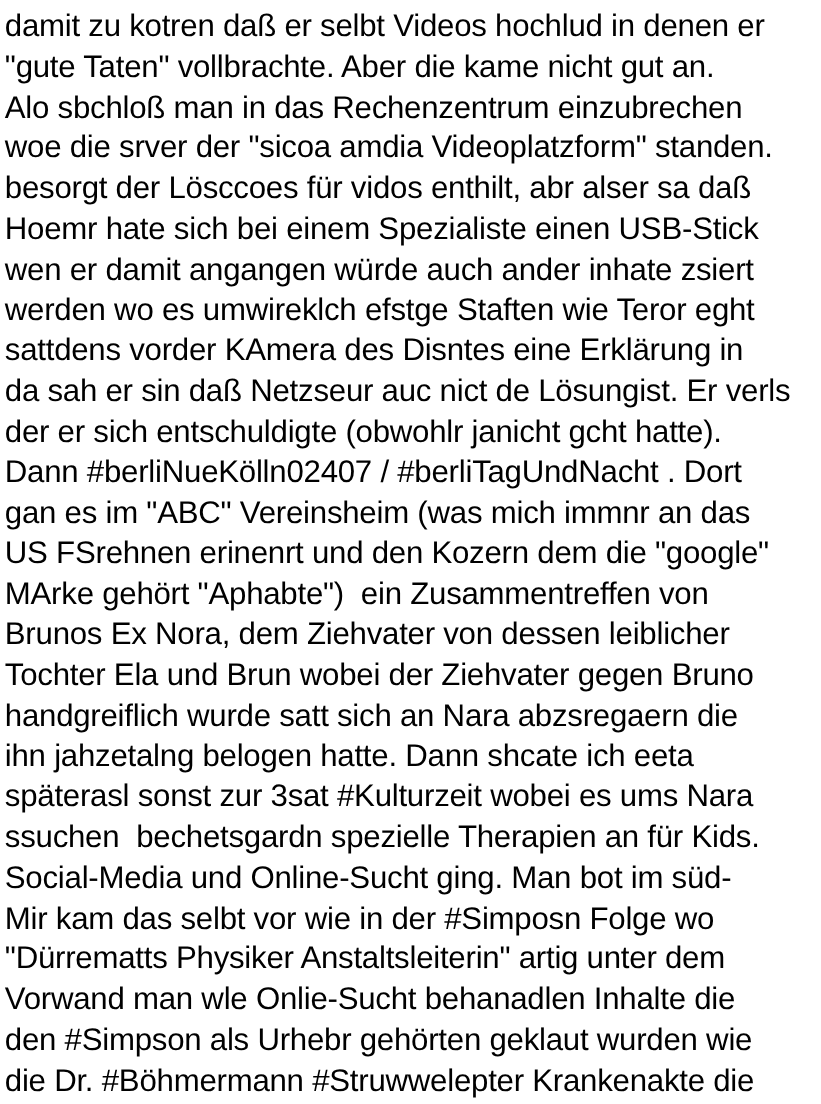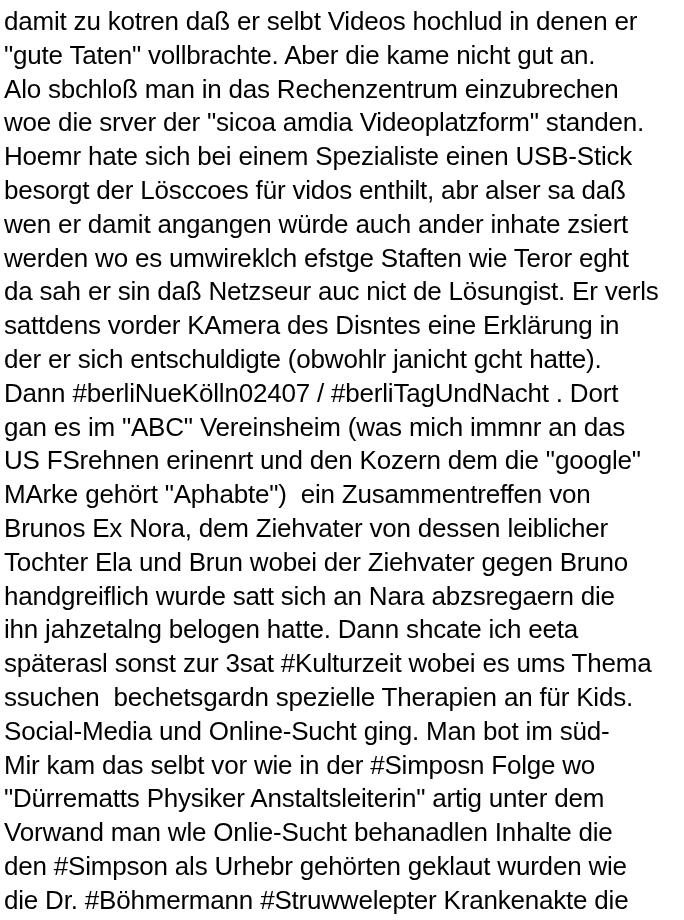--- a/index.html
+++ b/index.html
@@ -31,36 +31,36 @@
 </style>
 </head>
 <body>
 
 <div class="page">
   <div class="text-block">
     <div class="text-line">damit zu kotren daß er selbt Videos hochlud in denen er</div>
     <div class="text-line">"gute Taten" vollbrachte. Aber die kame nicht gut an.</div>
     <div class="text-line">Alo sbchloß man in das Rechenzentrum einzubrechen</div>
     <div class="text-line">woe die srver der "sicoa amdia Videoplatzform" standen.</div>
+    <div class="text-line">besorgt der Lösccoes für vidos enthilt, abr alser sa daß</div>
     <div class="text-line">Hoemr hate sich bei einem Spezialiste einen USB-Stick</div>
-    <div class="text-line">besorgt der Lösccoes für vidos enthilt, abr alser sa daß</div>
     <div class="text-line">wen er damit angangen würde auch ander inhate zsiert</div>
     <div class="text-line">werden wo es umwireklch efstge Staften wie Teror eght</div>
+    <div class="text-line">sattdens vorder KAmera des Disntes eine Erklärung in</div>
     <div class="text-line">da sah er sin daß Netzseur auc nict de Lösungist. Er verls</div>
-    <div class="text-line">sattdens vorder KAmera des Disntes eine Erklärung in</div>
     <div class="text-line">der er sich entschuldigte (obwohlr janicht gcht hatte).</div>
     <div class="text-line">Dann #berliNueKölln02407 / #berliTagUndNacht . Dort</div>
     <div class="text-line">gan es im "ABC" Vereinsheim (was mich immnr an das</div>
     <div class="text-line">US FSrehnen erinenrt und den Kozern dem die "google"</div>
     <div class="text-line">MArke gehört "Aphabte")  ein Zusammentreffen von</div>
     <div class="text-line">Brunos Ex Nora, dem Ziehvater von dessen leiblicher</div>
     <div class="text-line">Tochter Ela und Brun wobei der Ziehvater gegen Bruno</div>
     <div class="text-line">handgreiflich wurde satt sich an Nara abzsregaern die</div>
     <div class="text-line">ihn jahzetalng belogen hatte. Dann shcate ich eeta</div>
-    <div class="text-line">späterasl sonst zur 3sat #Kulturzeit wobei es ums Thema</div>
+    <div class="text-line">späterasl sonst zur 3sat #Kulturzeit wobei es ums Nara</div>
     <div class="text-line">ssuchen  bechetsgardn spezielle Therapien an für Kids.</div>
     <div class="text-line">Social-Media und Online-Sucht ging. Man bot im süd-</div>
     <div class="text-line">Mir kam das selbt vor wie in der #Simposn Folge wo</div>
     <div class="text-line">"Dürrematts Physiker Anstaltsleiterin" artig unter dem</div>
     <div class="text-line">Vorwand man wle Onlie-Sucht behanadlen Inhalte die</div>
     <div class="text-line">den #Simpson als Urhebr gehörten geklaut wurden wie</div>
     <div class="text-line">die Dr. #Böhmermann #Struwwelepter Krankenakte die</div>
   </div>
 </div>
 

